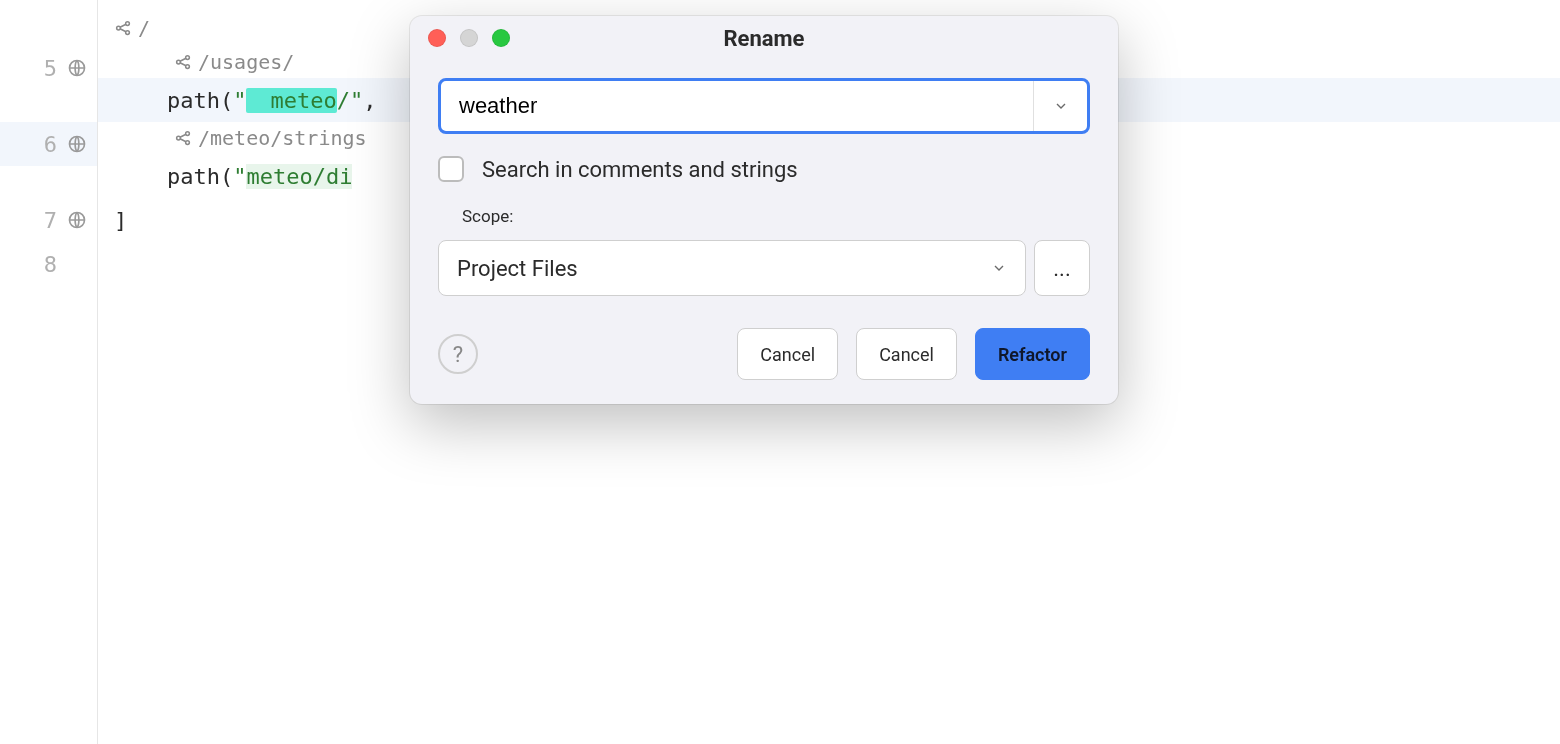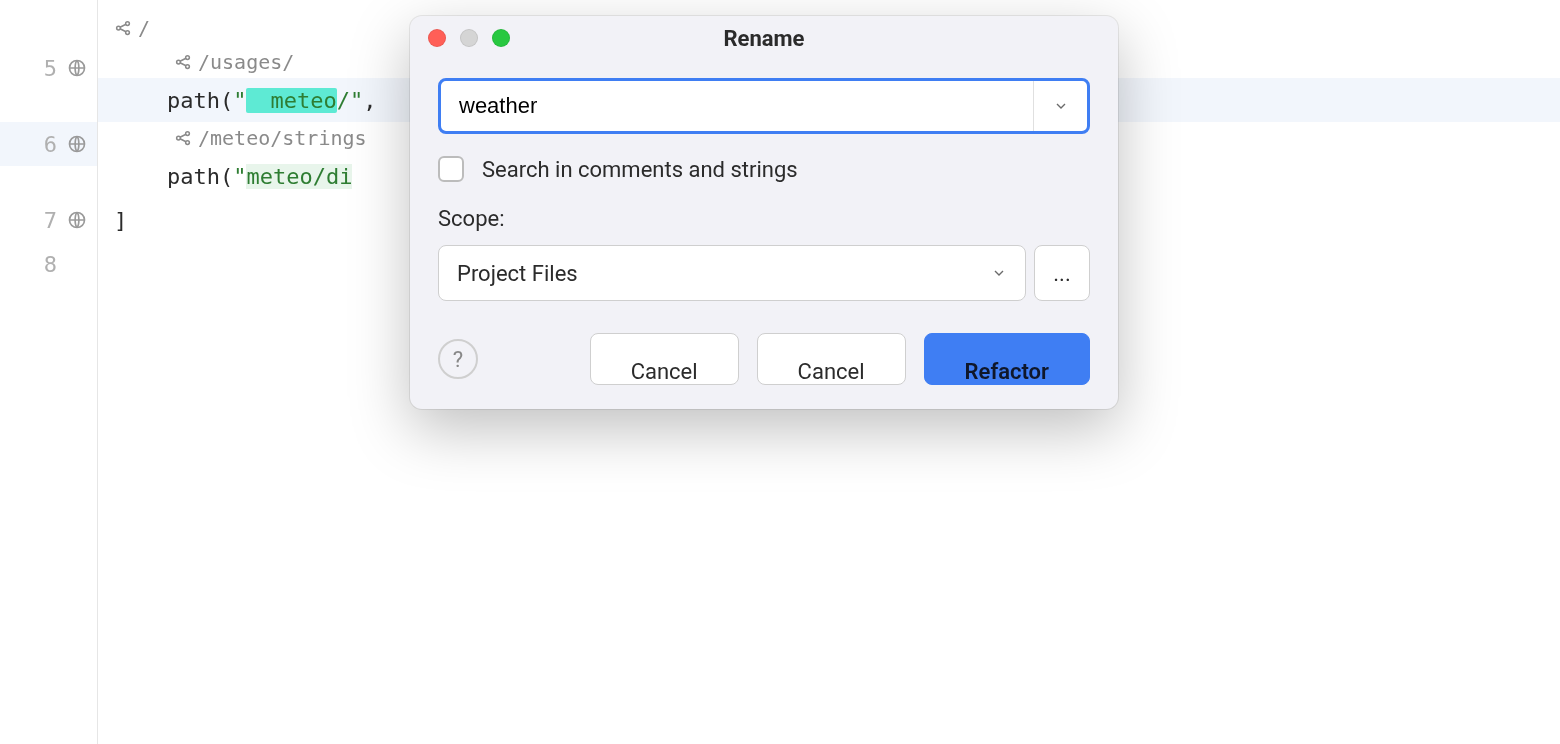--- a/index.html
+++ b/index.html
@@ -144,24 +144,25 @@
       font-size: 22px;
       color: #2b2b2b;
     }
     .chk {
       width: 26px; height: 26px;
       border: 2px solid #bcbcbc;
       border-radius: 6px;
       background: #fff;
     }
     .scope-label {
-      font-size: 22px;
+      font-size: 17px;
       color: #2b2b2b;
       margin-top: 24px;
       margin-bottom: 14px;
+      margin-left: 24px;
     }
     .scope-row {
       display: flex;
       gap: 8px;
     }
     .select {
       flex: 1;
       height: 56px;
       border: 1px solid #cfcfcf;
       border-radius: 8px;
@@ -196,28 +197,28 @@
       border-radius: 50%;
       display: flex;
       align-items: center;
       justify-content: center;
       color: #888;
       font-size: 22px;
     }
     .spacer { flex: 1; }
     .btn {
       height: 52px;
-      padding: 0 40px;
+      padding: 0 22px;
       border: 1px solid #cfcfcf;
       border-radius: 8px;
       background: #fff;
-      font-size: 22px;
-      color: #2b2b2b;
-      display: flex;
-      align-items: flex-end;
+      font-size: 18px;
+      color: #2b2b2b;
+      display: flex;
+      align-items: center;
     }
     .btn.primary {
       background: #3f7ef3;
       border-color: #3f7ef3;
       color: #0f172a;
       font-weight: 600;
     }
     .code-trail {
       position: absolute;
       top: 228px;

